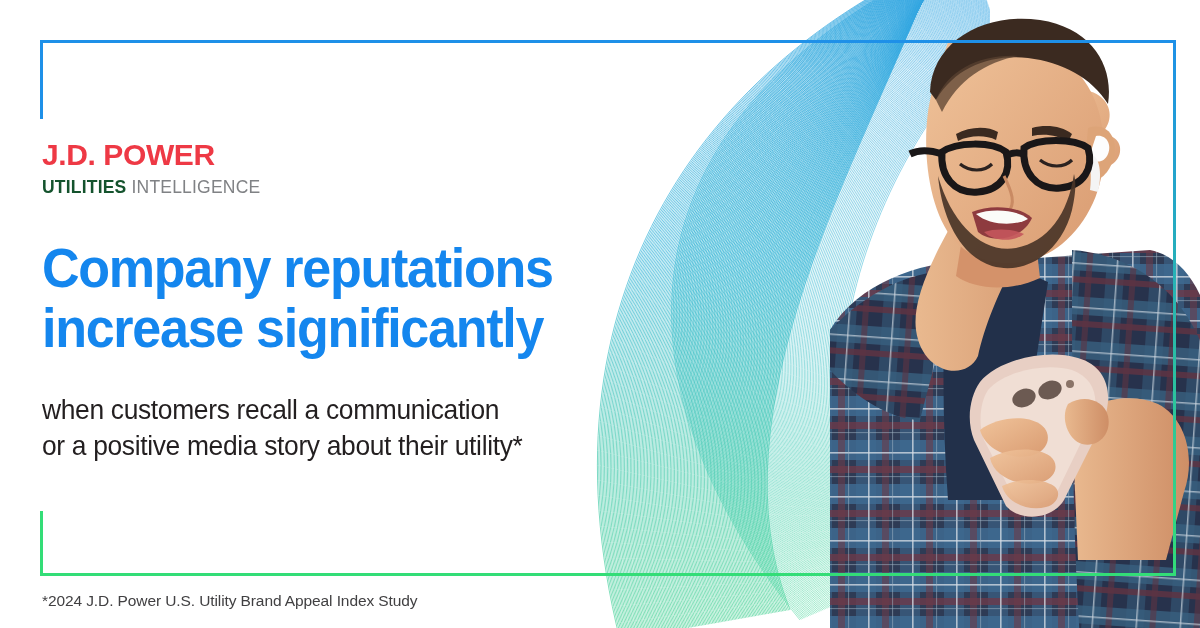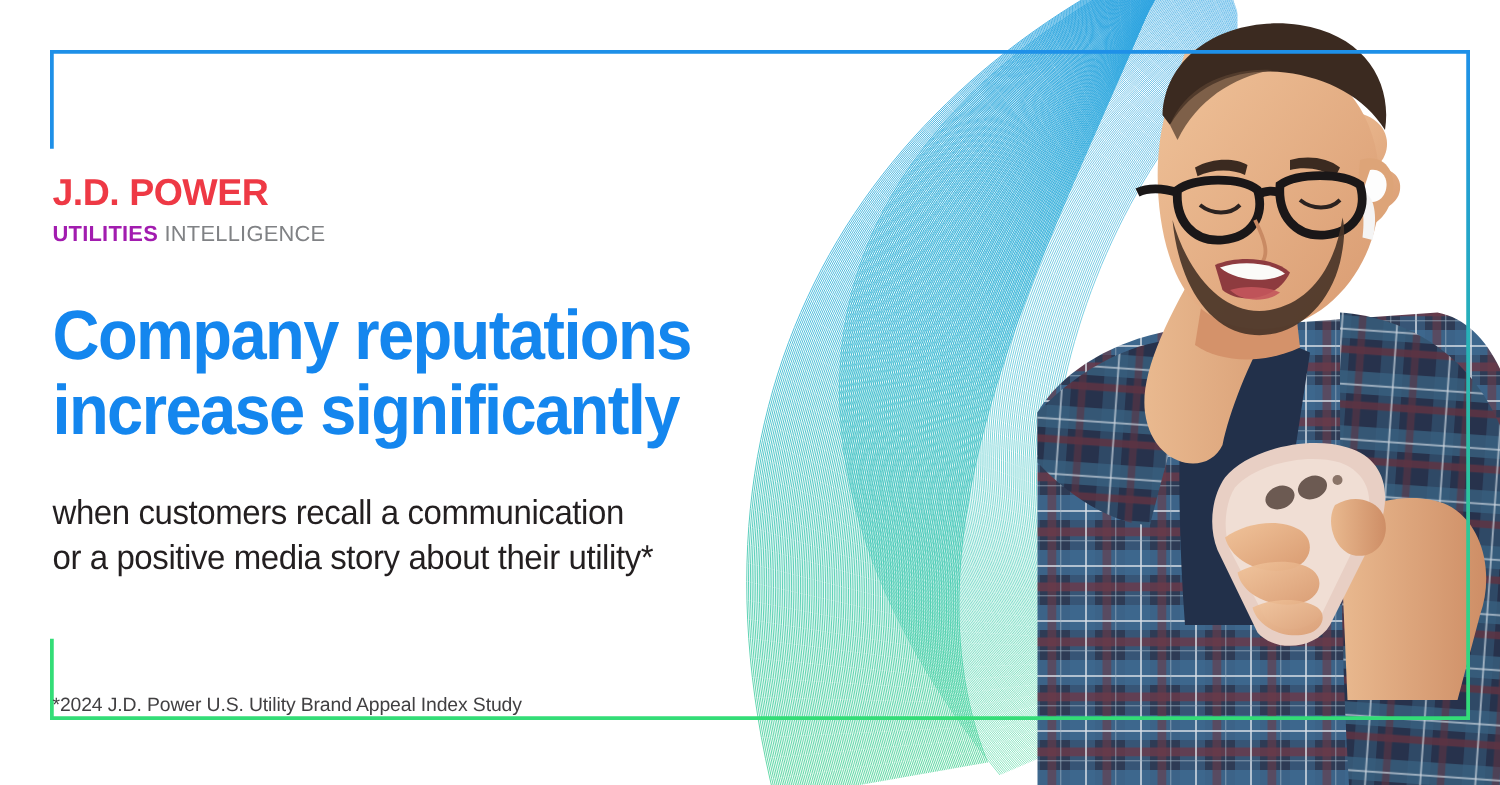--- a/index.html
+++ b/index.html
@@ -110,21 +110,21 @@
     font-family: "Liberation Sans", sans-serif;
     transform: scaleX(0.96);
     transform-origin: left top;
   }
   #subhead .sh-line { display: block; white-space: nowrap; }
 
   
   #footnote {
     position: absolute;
     left: 42px;
-    top: 556px;
+    top: 592px;
     font-size: 15.5px;
     font-weight: normal;
     letter-spacing: -0.1px;
     white-space: nowrap;
     font-family: "Liberation Sans", sans-serif;
   }
 </style>
 </head>
 <body>
 
@@ -499,21 +499,21 @@
   </div>
 
   <div class="frame-line" id="frame-top" style="background: rgb(30, 144, 232);"></div>
   <div class="frame-line" id="frame-bottom" style="background: rgb(51, 221, 119);"></div>
   <div class="frame-line" id="frame-right" style="background: linear-gradient(rgb(30, 144, 232), rgb(51, 221, 119));"></div>
   <div class="frame-line" id="frame-left-top" style="background: rgb(30, 144, 232);"></div>
   <div class="frame-line" id="frame-left-bottom" style="background: rgb(51, 221, 119);"></div>
 
   <div id="logo-block">
     <div id="logo-wordmark" style="color: rgb(238, 57, 69);">J.D. POWER</div>
-    <div id="logo-sub"><span id="logo-sub-bold" style="color: #a21caf;">UTILITIES</span><span id="logo-sub-light" style="color: rgb(128, 130, 133); margin-top: 12px;"> INTELLIGENCE</span></div>
+    <div id="logo-sub"><span id="logo-sub-bold" style="color: #14532d;">UTILITIES</span><span id="logo-sub-light" style="color: rgb(128, 130, 133); margin-top: 12px;"> INTELLIGENCE</span></div>
   </div>
 
   <div id="headline" style="color: rgb(20, 134, 238);">
     <span class="hl-line">Company reputations</span>
     <span class="hl-line">increase significantly</span>
   </div>
 
   <div id="subhead" style="color: rgb(35, 31, 32);">
     <span class="sh-line">when customers recall a communication</span>
     <span class="sh-line">or a positive media story about their utility*</span>

